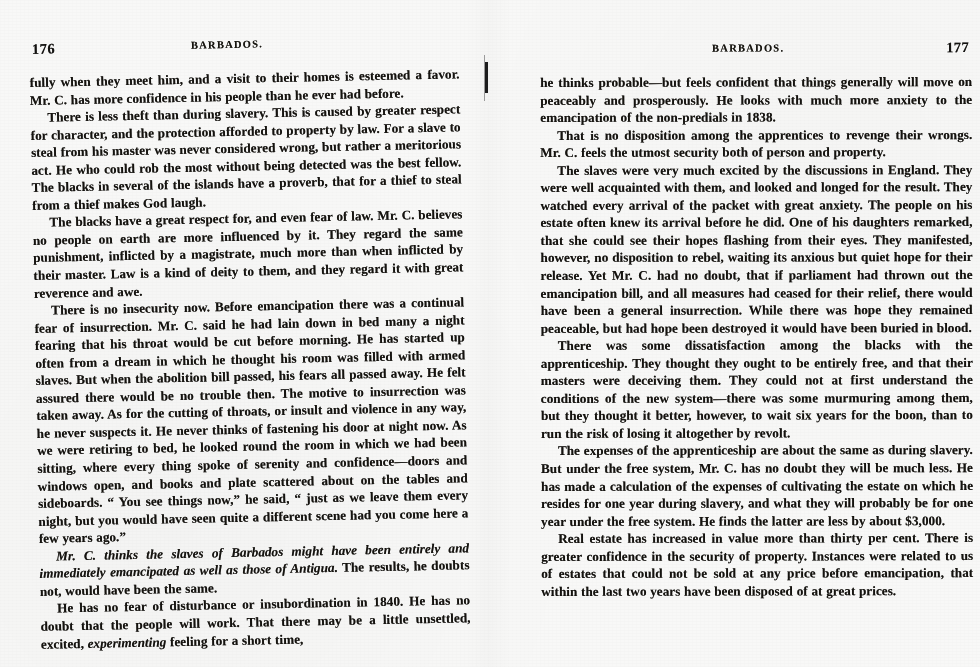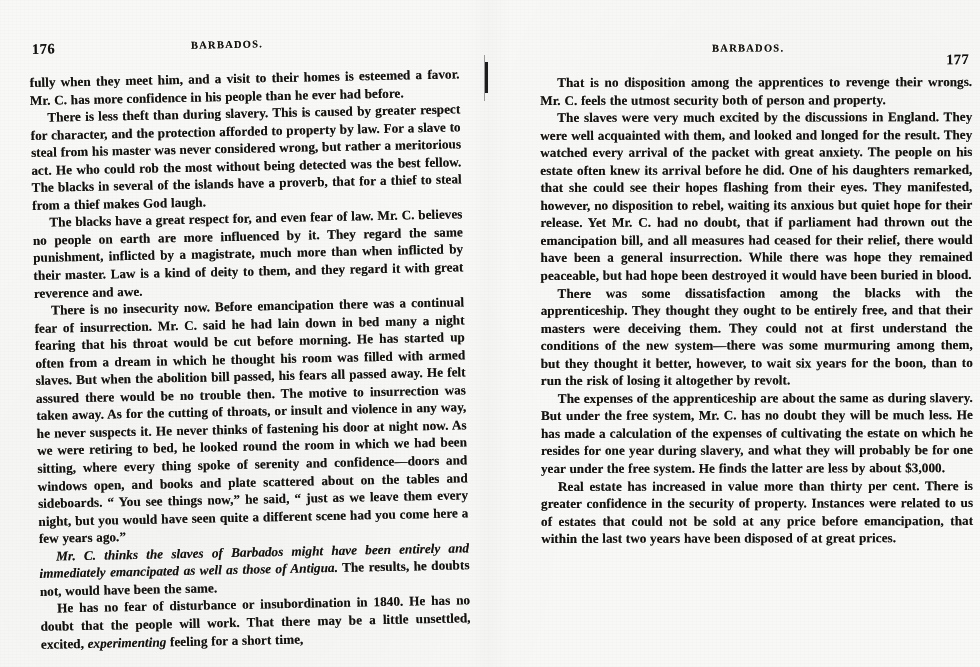--- a/index.html
+++ b/index.html
@@ -71,21 +71,21 @@
   .runtitle {
     position: absolute;
     top: 3px;
     font-weight: bold;
     font-size: 10.5px;
     letter-spacing: 1.25px;
     color: #17150f;
   }
   #col-left .folio    { left: 3px;  top: 1px; }
   #col-left .runtitle { left: 162px; }
-  #col-right .folio    { right: 3px; top: 12px; text-align: center; }
+  #col-right .folio    { right: 3px; top: 0px; text-align: center; }
   #col-right .runtitle { left: 172px; }
 
   
   .body-text {
     font-size: 13.2px;
     line-height: 17.55px;
     text-align: justify;
     text-justify: inter-word;
     letter-spacing: .02px;
     word-spacing: .4px;
@@ -172,20 +172,21 @@
   <div id="binding-mark"></div>
 
   <div class="page-col" id="col-right">
 
     <div class="runhead">
       <span class="runtitle">BARBADOS.</span>
       <span class="folio">177</span>
     </div>
 
     <div class="body-text">
+      <p class="noindent">he thinks probable—but feels confident that things generally will move on peaceably and prosperously.  He looks with much more anxiety to the emancipation of the non-predials in 1838.</p>
       <p>That is no disposition among the apprentices to revenge their wrongs.  Mr. C. feels the utmost security both of person and property.</p>
       <p>The slaves were very much excited by the discussions in England.  They were well acquainted with them, and looked and longed for the result.  They watched every arrival of the packet with great anxiety.  The people on his estate often knew its arrival before he did.  One of his daughters remarked, that she could see their hopes flashing from their eyes.  They manifested, however, no disposition to rebel, waiting its anxious but quiet hope for their release.  Yet Mr. C. had no doubt, that if parliament had thrown out the emancipation bill, and all measures had ceased for their relief, there would have been a general insurrection.  While there was hope they remained peaceable, but had hope been destroyed it would have been buried in blood.</p>
       <p>There was some dissatisfaction among the blacks with the apprenticeship.  They thought they ought to be entirely free, and that their masters were deceiving them.  They could not at first understand the conditions of the new system—there was some murmuring among them, but they thought it better, however, to wait six years for the boon, than to run the risk of losing it altogether by revolt.</p>
       <p>The expenses of the apprenticeship are about the same as during slavery.  But under the free system, Mr. C. has no doubt they will be much less.  He has made a calculation of the expenses of cultivating the estate on which he resides for one year during slavery, and what they will probably be for one year under the free system.  He finds the latter are less by about $3,000.</p>
       <p>Real estate has increased in value more than thirty per cent.  There is greater confidence in the security of property.  Instances were related to us of estates that could not be sold at any price before emancipation, that within the last two years have been disposed of at great prices.</p>
     </div>
   </div>
 
 </div>
 

